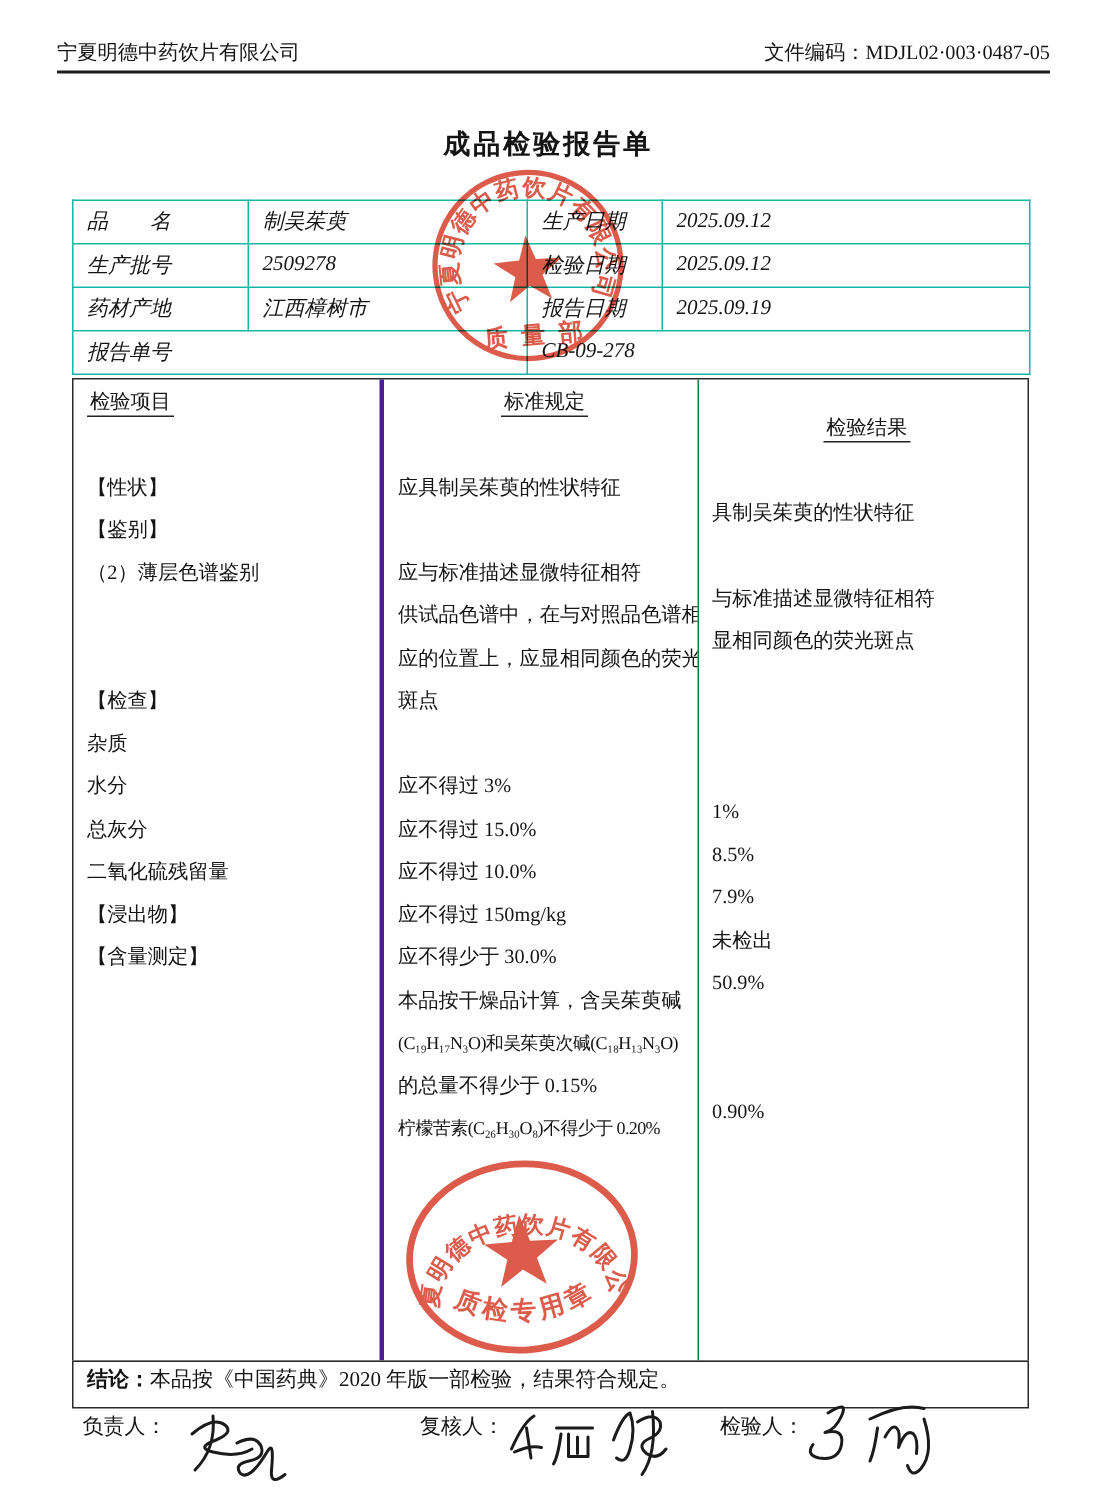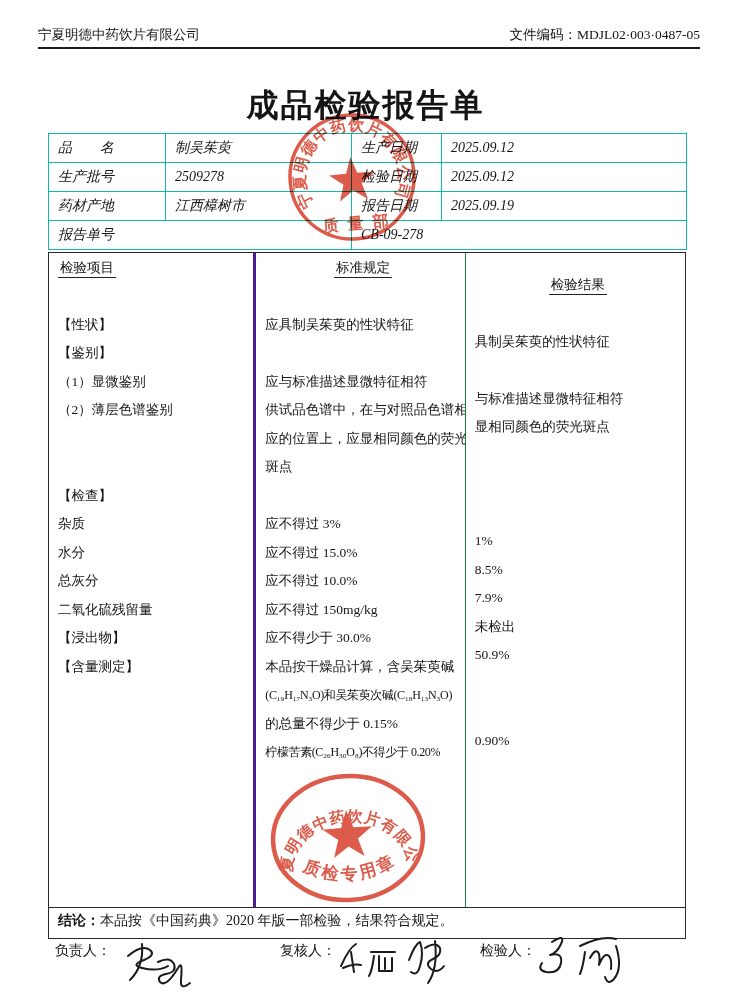--- a/index.html
+++ b/index.html
@@ -13,21 +13,21 @@
   .page { position: relative; width: 731px; height: 1000px; background: #fff; }
 
   
   .doc-header {
     position: absolute; left: 38px; top: 28px; width: 662px; height: 21px;
     display: flex; justify-content: space-between; align-items: flex-end;
     font-size: 13.5px; border-bottom: 2px solid #1c1c1c; padding-bottom: 3px;
   }
   .title {
     position: absolute; left: 0; top: 84px; width: 731px;
-    text-align: center; font-size: 32px; font-weight: 700; letter-spacing: 2px;
+    text-align: center; font-size: 18px; font-weight: 700; letter-spacing: 2px;
   }
 
   
   table.info-table {
     position: absolute; left: 48px; top: 133px; width: 638px;
     border-collapse: collapse; table-layout: fixed; font-size: 14px;
   }
   table.info-table td {
     border: 1px solid #14b8a6; height: 29px; padding: 0 0 0 9px;
     white-space: nowrap; overflow: hidden; font-style: italic;
@@ -120,21 +120,20 @@
       </tr>
     </tbody>
   </table>
 
   <div class="main-table">
     <div class="mt-col col-item">
       <div class="mt-line mt-head"><span class="u">检验项目</span></div>
     <div class="mt-line"></div>
         <div class="mt-line">【性状】</div>
         <div class="mt-line">【鉴别】</div>
-        <div class="mt-line">（1）显微鉴别</div>
         <div class="mt-line">（2）薄层色谱鉴别</div>
         <div class="mt-line"></div>
         <div class="mt-line"></div>
         <div class="mt-line">【检查】</div>
         <div class="mt-line">杂质</div>
         <div class="mt-line">水分</div>
         <div class="mt-line">总灰分</div>
         <div class="mt-line">二氧化硫残留量</div>
         <div class="mt-line">【浸出物】</div>
         <div class="mt-line">【含量测定】</div>

